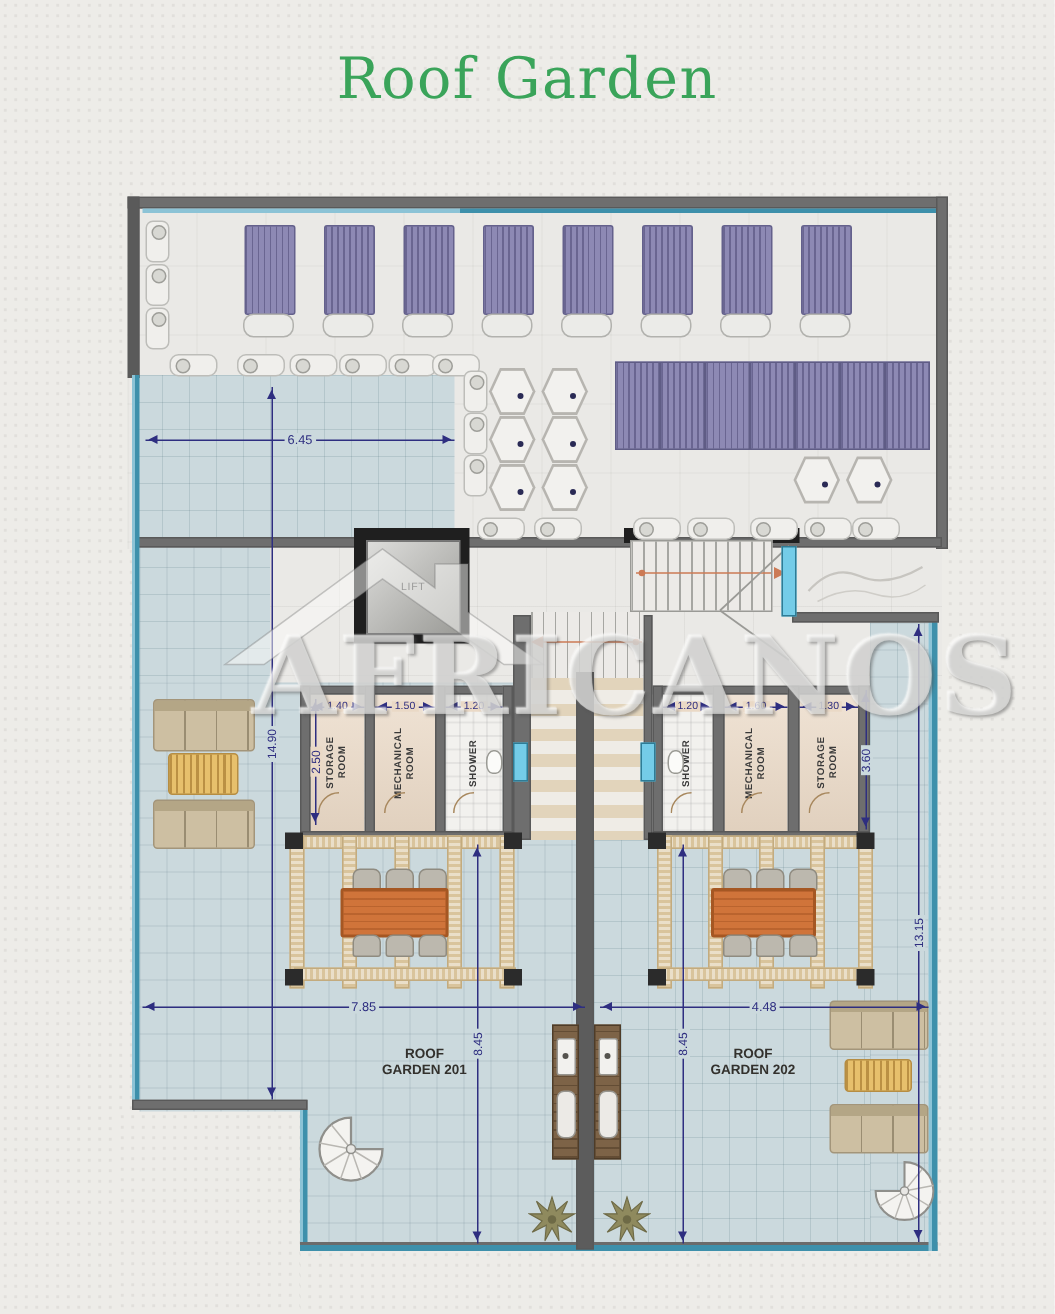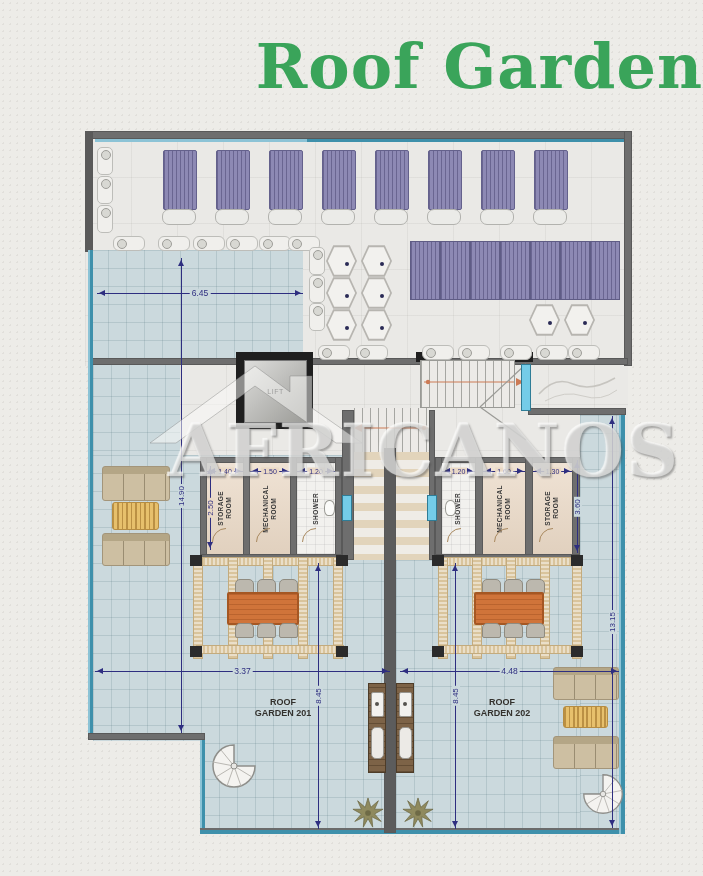--- a/index.html
+++ b/index.html
@@ -2,22 +2,22 @@
 <html><head>
 <meta charset="utf-8">
 <style>
   html,body{margin:0;padding:0}
   #page{position:relative;width:703px;height:876px;overflow:hidden;
     background-color:#edece8;
     background-image:radial-gradient(rgba(175,172,165,.20) 1px,transparent 1px);
     background-size:7px 7px;
     font-family:"Liberation Sans",sans-serif}
   .abs{position:absolute}
-  #title{position:absolute;left:0;right:0;top:30px;text-align:right;margin:0;
-    font-family:"DejaVu Serif",serif;font-weight:bold;font-size:62px;color:#3aa45a;letter-spacing:1px}
+  #title{position:absolute;left:0;right:0;top:30px;text-align:center;margin:0;
+    font-family:"DejaVu Serif",serif;font-weight:normal;font-size:38px;color:#3aa45a;letter-spacing:1px}
   
   .marble{background-color:#eae9e6;background-image:
     linear-gradient(rgba(160,160,152,.14) 1px,transparent 1px),
     linear-gradient(90deg,rgba(160,160,152,.14) 1px,transparent 1px);background-size:46px 46px}
   .bluetile{background-color:#cbd9dd;background-image:
     linear-gradient(rgba(90,120,130,.20) 1px,transparent 1px),
     linear-gradient(90deg,rgba(90,120,130,.20) 1px,transparent 1px);background-size:18px 18px}
   .beige{background-color:#ead9c6;background-image:linear-gradient(rgba(255,255,255,.25),rgba(0,0,0,.04))}
   .whitetile{background-color:#f2f1ee;background-image:
     linear-gradient(rgba(150,150,150,.16) 1px,transparent 1px),
@@ -352,21 +352,21 @@
     <div class="abs dimh" style="left:483px;top:471px;width:42px">
       <span class="dlab sm">1.60</span>
     </div>
     <div class="abs dimh" style="left:533px;top:471px;width:39px">
       <span class="dlab sm">1.30</span>
     </div>
     <div class="abs dimv" style="left:577px;top:460px;height:93px">
       <span class="dlabv">3.60</span>
     </div>
     <div class="abs dimh" style="left:95px;top:671px;width:295px">
-      <span class="dlab">3.37</span>
+      <span class="dlab">7.85</span>
     </div>
     <div class="abs dimv" style="left:318px;top:563px;height:266px">
       <span class="dlabv">8.45</span>
     </div>
     <div class="abs dimh" style="left:400px;top:671px;width:219px">
       <span class="dlab">4.48</span>
     </div>
     <div class="abs dimv" style="left:455px;top:563px;height:266px">
       <span class="dlabv">8.45</span>
     </div>

